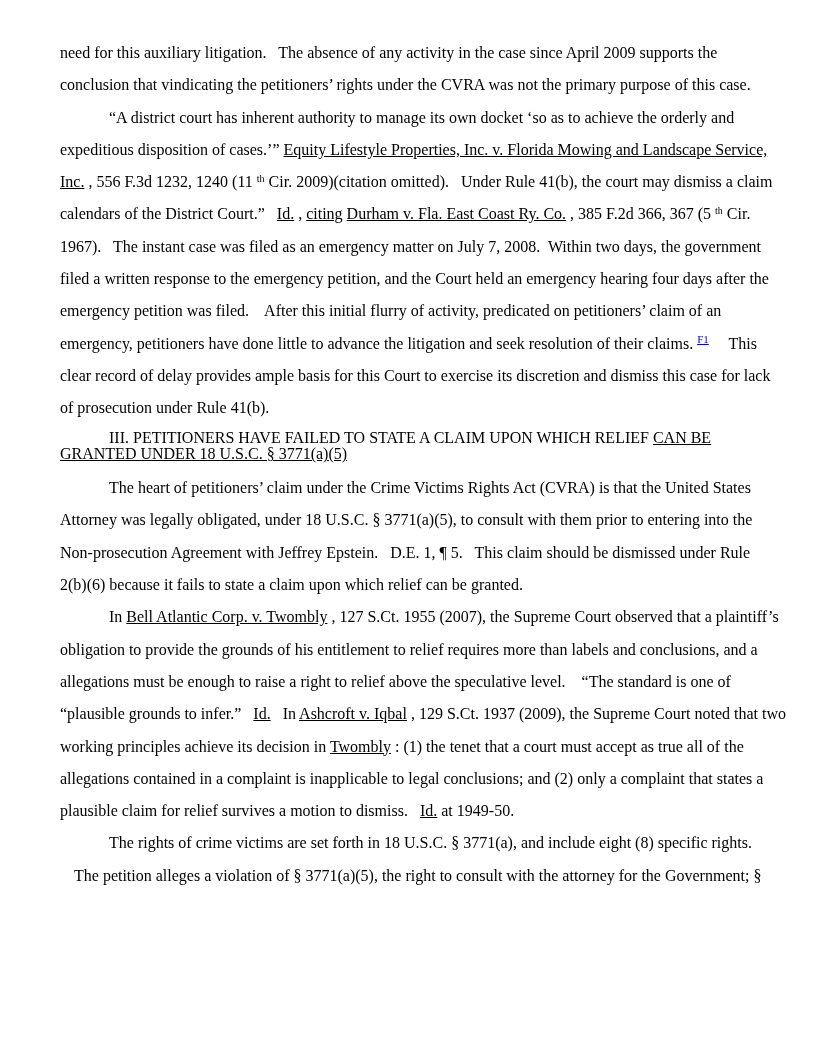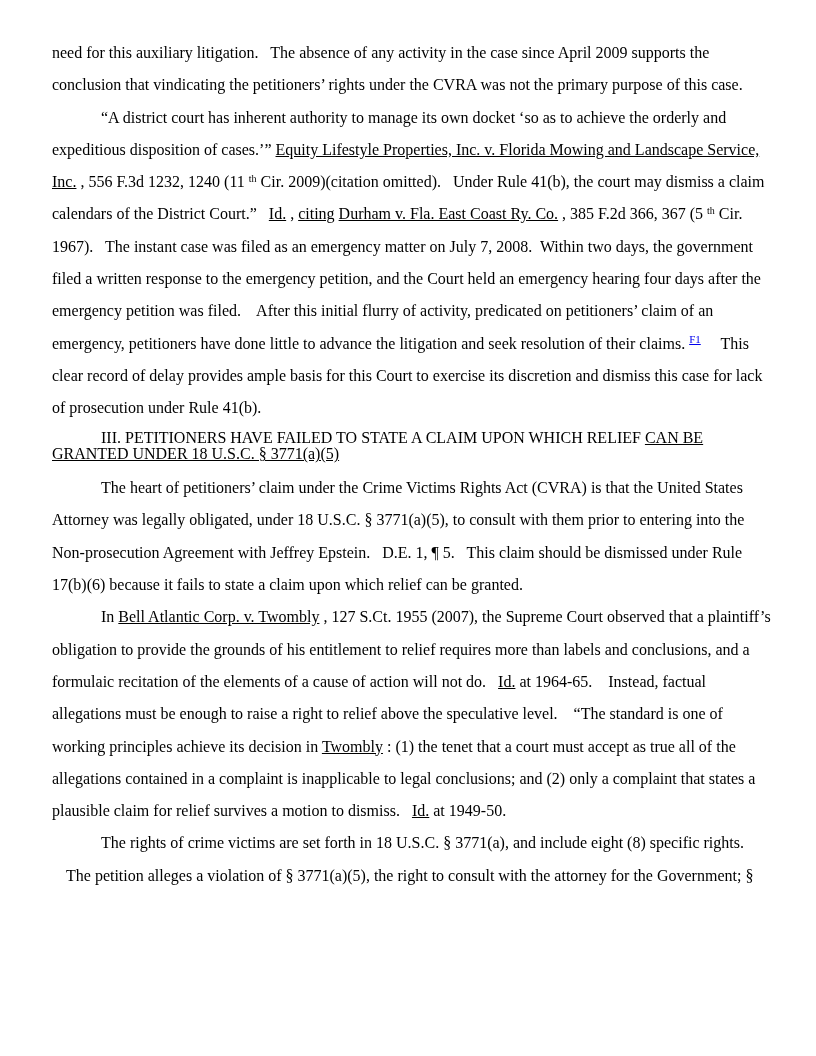--- a/index.html
+++ b/index.html
@@ -12,21 +12,21 @@
     width: 816px;
     height: 1056px;
     background: #ffffff;
     overflow: hidden;
     font-family: "Liberation Serif", "DejaVu Serif", serif;
     font-size: 16px;
     color: #000000;
   }
   .doc-content {
     position: absolute;
-    left: 52px;
+    left: 60px;
     top: 37px;
     width: 745px;
   }
   .line {
     white-space: pre;
     line-height: 32.3px;
     height: 32.3px;
   }
   .hline {
     white-space: pre;
@@ -66,24 +66,24 @@
       <div class="line"><span>filed a written response to the emergency petition, and the Court held an emergency hearing four days after the</span></div>
       <div class="line"><span>emergency petition was filed.    After this initial flurry of activity, predicated on petitioners’ claim of an</span></div>
       <div class="line"><span>emergency, petitioners have done little to advance the litigation and seek resolution of their claims. </span><a href="#" class="fnlink u">F1</a><span>     This</span></div>
       <div class="line"><span>clear record of delay provides ample basis for this Court to exercise its discretion and dismiss this case for lack</span></div>
       <div class="line"><span>of prosecution under Rule 41(b).</span></div>
       <div class="hline ind1"><span>III. PETITIONERS HAVE FAILED TO STATE A CLAIM UPON WHICH RELIEF </span><span class="u">CAN BE</span></div>
       <div class="hline"><span class="u">GRANTED UNDER 18 U.S.C. § 3771(a)(5)</span></div>
       <div class="line ind1"><span>The heart of petitioners’ claim under the Crime Victims Rights Act (CVRA) is that the United States</span></div>
       <div class="line"><span>Attorney was legally obligated, under 18 U.S.C. § 3771(a)(5), to consult with them prior to entering into the</span></div>
       <div class="line"><span>Non-prosecution Agreement with Jeffrey Epstein.   D.E. 1, ¶ 5.   This claim should be dismissed under Rule</span></div>
-      <div class="line"><span>17(b)(6) because it fails to state a claim upon which relief can be granted.</span></div>
+      <div class="line"><span>2(b)(6) because it fails to state a claim upon which relief can be granted.</span></div>
       <div class="line ind1"><span>In </span><span class="u">Bell Atlantic Corp. v. Twombly</span><span> , 127 S.Ct. 1955 (2007), the Supreme Court observed that a plaintiff’s</span></div>
       <div class="line"><span>obligation to provide the grounds of his entitlement to relief requires more than labels and conclusions, and a</span></div>
-      <div class="line"><span>formulaic recitation of the elements of a cause of action will not do.   </span><span class="u">Id.</span><span> at 1964-65.    Instead, factual</span></div>
       <div class="line"><span>allegations must be enough to raise a right to relief above the speculative level.    “The standard is one of</span></div>
+      <div class="line"><span>“plausible grounds to infer.”   </span><span class="u">Id.</span><span>   In </span><span class="u">Ashcroft v. Iqbal</span><span> , 129 S.Ct. 1937 (2009), the Supreme Court noted that two</span></div>
       <div class="line"><span>working principles achieve its decision in </span><span class="u">Twombly</span><span> : (1) the tenet that a court must accept as true all of the</span></div>
       <div class="line"><span>allegations contained in a complaint is inapplicable to legal conclusions; and (2) only a complaint that states a</span></div>
       <div class="line"><span>plausible claim for relief survives a motion to dismiss.   </span><span class="u">Id.</span><span> at 1949-50.</span></div>
       <div class="line ind1"><span>The rights of crime victims are set forth in 18 U.S.C. § 3771(a), and include eight (8) specific rights.</span></div>
       <div class="line ind2"><span>The petition alleges a violation of § 3771(a)(5), the right to consult with the attorney for the Government; §</span></div>
     </div>
 </div>
 
 </body></html>

